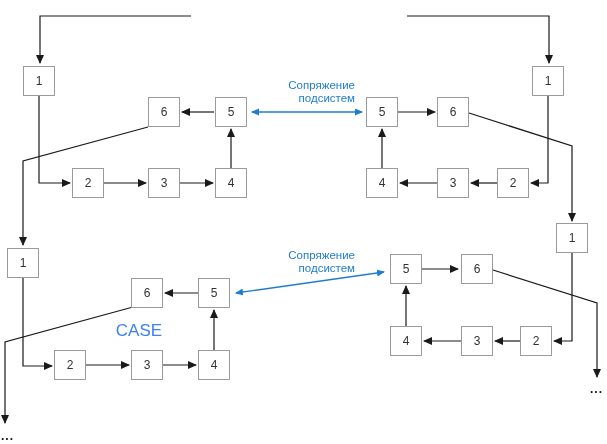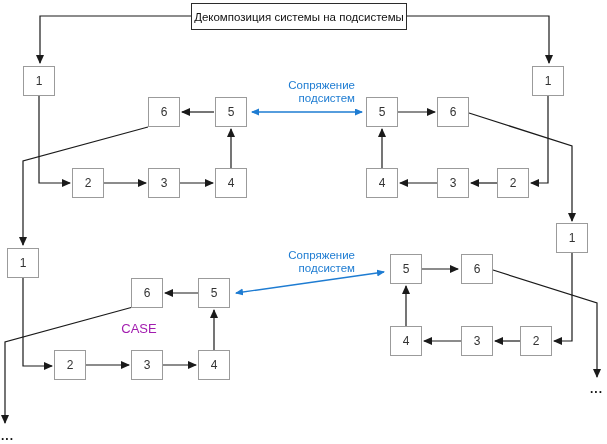--- a/index.html
+++ b/index.html
@@ -33,21 +33,21 @@
     display: flex; align-items: center; justify-content: center;
     font-size: 12px; color: #333;
   }
   .coupling {
     position: absolute; width: 96px; text-align: right;
     font-size: 11.5px; line-height: 13px; color: var(--accent);
   }
   .coupling span { display: block; }
   .case-label {
     position: absolute; left: 109px; top: 321px; width: 60px;
-    text-align: center; font-size: 13px; color: #a21caf;
+    text-align: center; font-size: 17px; color: #3b82f6;
   }
   .dots {
     position: absolute; font-size: 12px; color: #111;
     font-weight: bold; letter-spacing: 1px; line-height: 12px;
   }
 </style>
 </head>
 <body>
 
 <div class="canvas">
@@ -93,23 +93,20 @@
     <path d="M520,341 H495" marker-end="url(#ah)"></path>
     <path d="M461,341 H424" marker-end="url(#ah)"></path>
     <path d="M406,326 V286" marker-end="url(#ah)"></path>
     <path d="M422,269 H458" marker-end="url(#ah)"></path>
     <path d="M493,270 L597,303 V377" marker-end="url(#ah)"></path>
 
     <path class="blue" d="M252,112 H362" marker-start="url(#ahbs)" marker-end="url(#ahb)"></path>
     <path class="blue" d="M236,293 L384,272" marker-start="url(#ahbs)" marker-end="url(#ahb)"></path>
   </svg>
 
-  <div class="titlebox">
-      <span>Декомпозиция системы на подсистемы</span>
-    </div>
 
   <div class="nbox" style="left:23px;top:66px">1</div>
   <div class="nbox" style="left:72px;top:168px">2</div>
   <div class="nbox" style="left:148px;top:168px">3</div>
   <div class="nbox" style="left:215px;top:168px">4</div>
   <div class="nbox" style="left:215px;top:97px">5</div>
   <div class="nbox" style="left:148px;top:97px">6</div>
 
   <div class="nbox" style="left:532px;top:66px">1</div>
   <div class="nbox" style="left:497px;top:168px">2</div>

